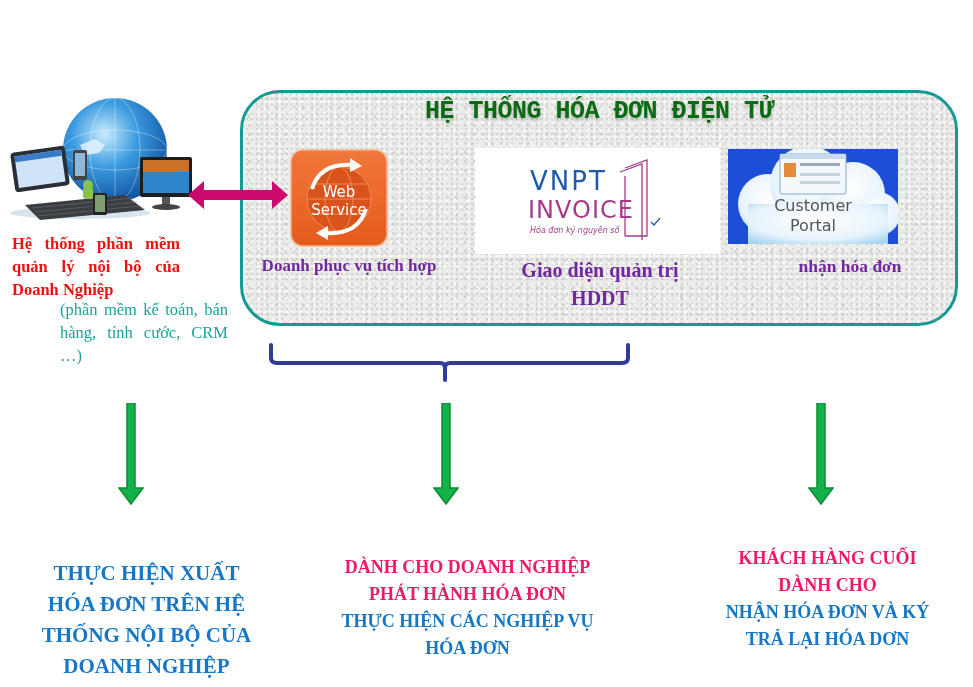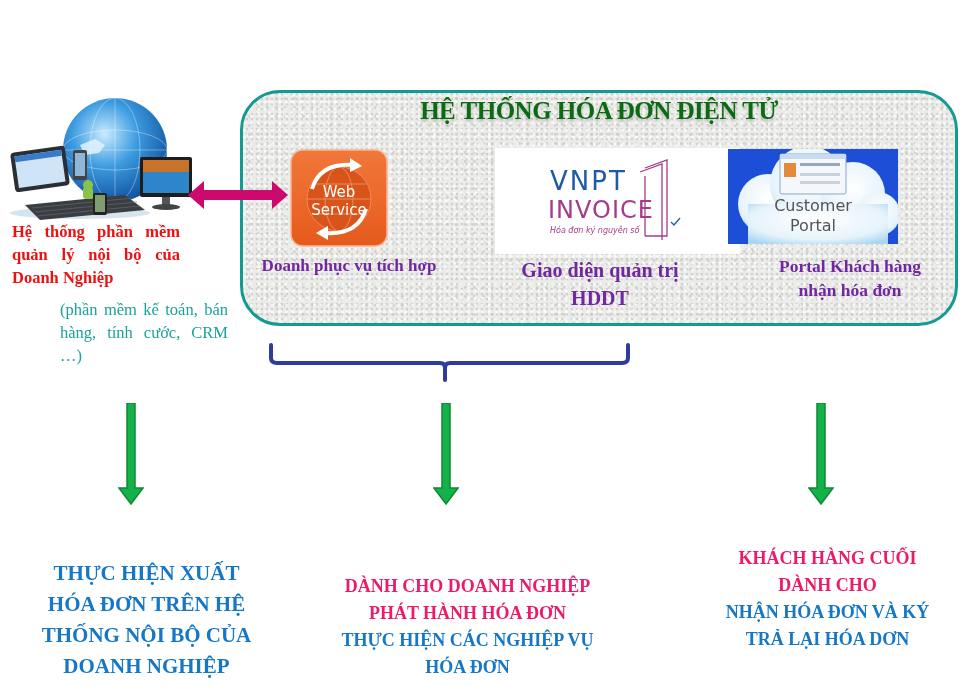--- a/index.html
+++ b/index.html
@@ -11,58 +11,58 @@
   #system-box { left:240px; top:90px; width:718px; height:236px; border:3px solid #159a93;
     border-radius:40px; box-sizing:border-box;
     background-color:#ebebe9;
     background-image:
       radial-gradient(circle at 20% 30%, rgba(255,255,255,0.7) 0 1px, transparent 2px),
       radial-gradient(circle at 70% 60%, rgba(200,200,196,0.7) 0 1px, transparent 2px),
       radial-gradient(circle at 40% 80%, rgba(255,255,255,0.6) 0 1px, transparent 2px),
       radial-gradient(circle at 85% 15%, rgba(190,190,186,0.6) 0 1px, transparent 2px);
     background-size: 7px 7px, 9px 9px, 11px 11px, 5px 5px; }
   #system-title { left:240px; top:97px; width:718px; text-align:center; color:#0a6b12;
-    font-weight:bold; font-size:25px; letter-spacing:-0.5px; text-shadow:0 3px 3px rgba(120,120,120,0.35); }
+    font-weight:bold; font-size:25px; letter-spacing:-0.5px; text-shadow:0 3px 3px rgba(120,120,120,0.35);font-family:Liberation Mono, monospace; }
 
   
   #devices { left:5px; top:95px; width:195px; height:125px; }
-  #left-title { left:12px; top:220px; width:168px; color:#ee1111; font-weight:bold; font-size:16.5px;
+  #left-title { left:12px; top:232px; width:168px; color:#ee1111; font-weight:bold; font-size:16.5px;
     line-height:23px; text-align:justify; text-align-last:left; }
   #left-sub { left:12px; top:298px; width:168px; color:#1aa39a; font-size:16.5px; line-height:23px;
     text-align:justify; text-align-last:left;margin-left:48px; }
 
   
   #double-arrow { left:188px; top:181px; width:100px; height:28px; }
 
   
   #ws-icon { left:290px; top:149px; width:98px; height:98px; }
   #ws-label { left:244px; top:256px; width:210px; text-align:center; color:#7027a0; font-weight:bold; font-size:17px; }
 
   
-  #vnpt-logo { left:475px; top:148px; width:245px; height:106px; background:#ffffff;margin-left:20px; }
+  #vnpt-logo { left:475px; top:148px; width:245px; height:106px; background:#ffffff; }
   #vnpt-label { left:470px; top:256px; width:260px; text-align:center; color:#7027a0; font-weight:bold;
     font-size:20px; line-height:28px; }
 
   
   #portal-logo { left:728px; top:149px; width:170px; height:95px; background:#1d4ed8; overflow:hidden; }
   #portal-label { left:745px; top:254px; width:210px; text-align:center; color:#7027a0; font-weight:bold;
     font-size:17.5px; line-height:24px; }
 
   
   #brace { left:265px; top:340px; width:370px; height:50px; }
 
   
   .down-arrow { width:26px; height:105px; top:403px; }
 
   
   .caption { text-align:center; font-weight:bold; font-size:20px; line-height:30px; }
   .blue { color:#1577c6; }
   .pink { color:#ec1a6a; }
   #cap1 { left:4px; top:558px; width:285px; font-size:21px; line-height:31px; }
-  #cap2 { left:305px; top:573px; width:325px; font-size:18px; line-height:27px; }
+  #cap2 { left:305px; top:554px; width:325px; font-size:18px; line-height:27px; }
   #cap3 { left:685px; top:545px; width:285px; font-size:18px; line-height:27px; }
 </style>
 </head>
 <body>
 
 <div id="system-box" class="abs"></div>
 <div id="system-title" class="abs">HỆ THỐNG HÓA ĐƠN ĐIỆN TỬ</div>
 
 <svg id="devices" class="abs" viewBox="0 0 195 125">
   <defs>
@@ -180,21 +180,20 @@
     <rect x="52" y="5" width="66" height="5" fill="#c9dcef"></rect>
     <rect x="56" y="14" width="12" height="14" fill="#e48a3a"></rect>
     <rect x="72" y="14" width="40" height="3" fill="#9aa9b8"></rect>
     <rect x="72" y="24" width="40" height="3" fill="#c8d2dc"></rect>
     <rect x="72" y="32" width="40" height="3" fill="#c8d2dc"></rect>
     <text x="85" y="62" text-anchor="middle" fill="#555" font-family="DejaVu Sans, sans-serif" font-size="16">Customer</text>
     <text x="85" y="82" text-anchor="middle" fill="#555" font-family="DejaVu Sans, sans-serif" font-size="16">Portal</text>
   </svg>
 </div>
 <div id="portal-label" class="abs">
-  <div>Portal Khách hàng</div>
   <div>nhận hóa đơn</div>
 </div>
 
 <svg id="brace" class="abs" viewBox="0 0 370 50">
   <path d="M6 5 L6 18 Q6 23 12 23 L175 23 Q180 23 180 28 L180 40 M180 28 Q180 23 185 23 L357 23 Q363 23 363 18 L363 5" stroke="#303c9c" stroke-width="4" fill="none" stroke-linecap="round"></path>
 </svg>
 
 <svg class="abs down-arrow" style="left:118px;" viewBox="0 0 26 105">
   <polygon points="9,0 17,0 17,85 25,85 13,101 1,85 9,85" fill="#14b24a" stroke="#0d8a32" stroke-width="1.5"></polygon>
 </svg>

